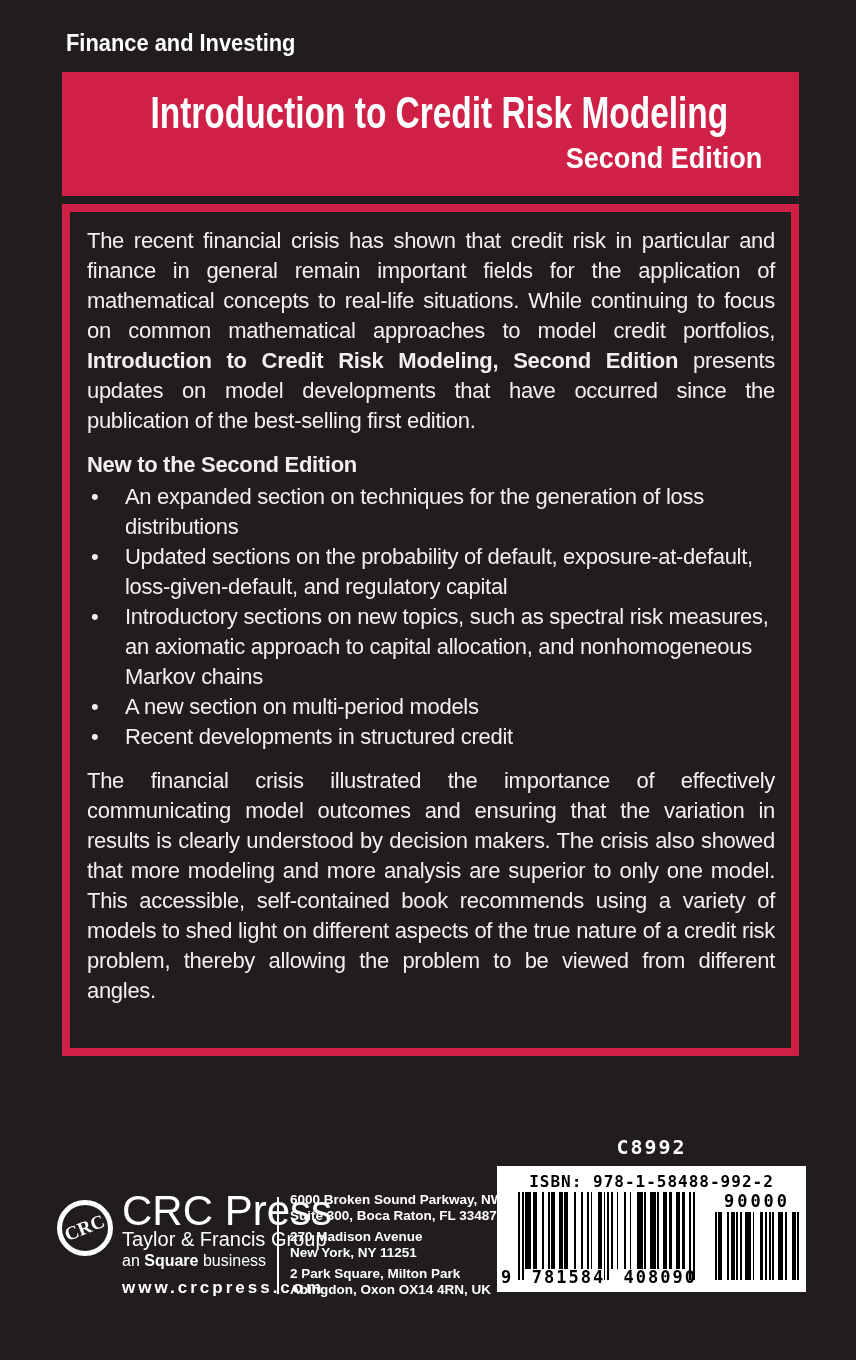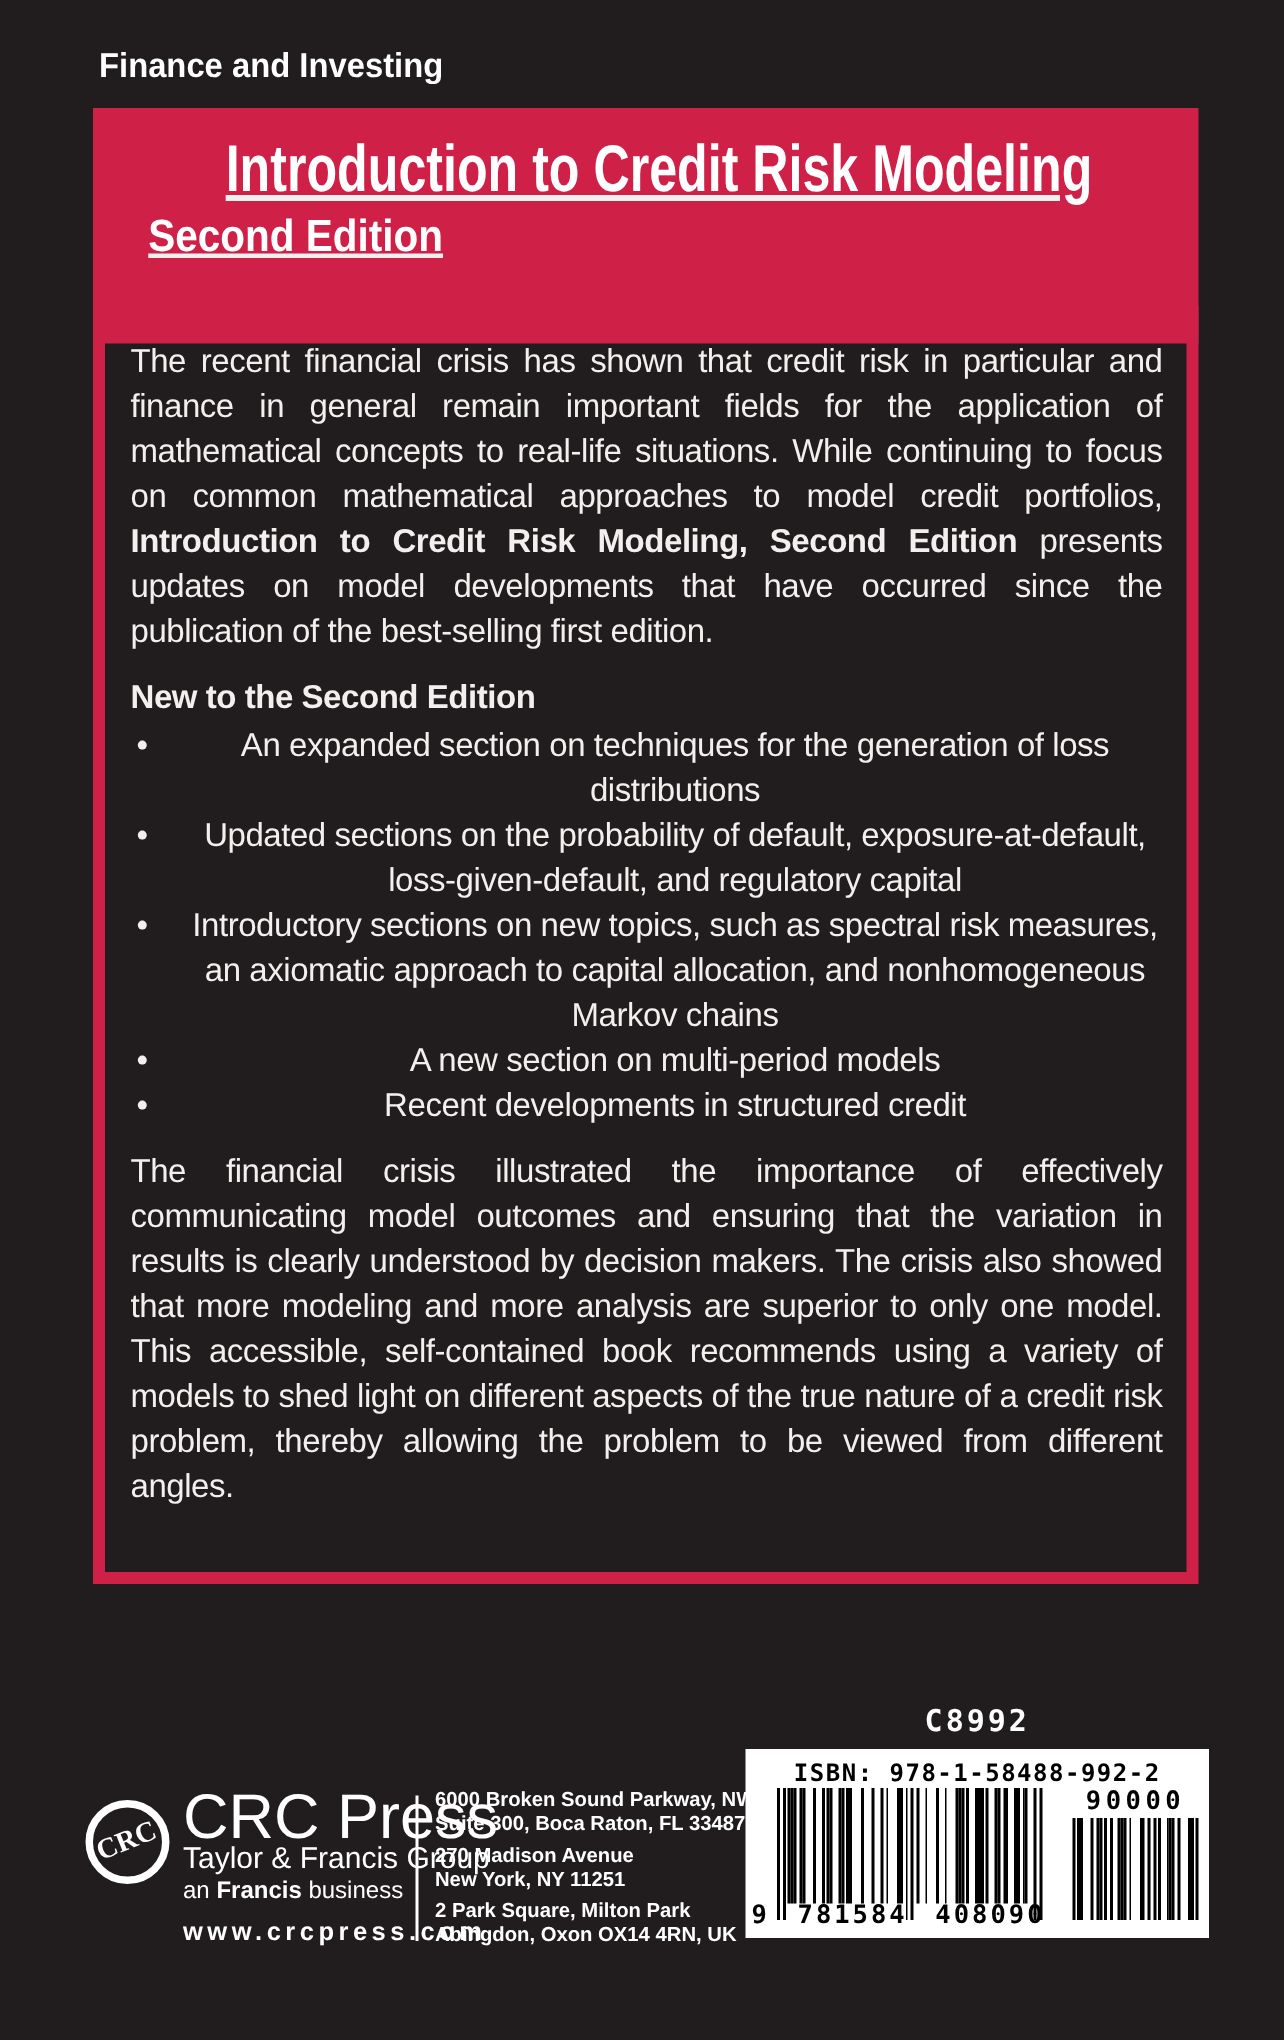--- a/index.html
+++ b/index.html
@@ -14,43 +14,43 @@
     font-family:"Liberation Sans",sans-serif;color:var(--ink);
   }
   
   .category{
     position:absolute;left:66px;top:30px;
     font-size:23px;font-weight:bold;color:#fff;
     transform:scaleX(.95);transform-origin:left center;white-space:nowrap;
   }
   
   .title-box{
-    position:absolute;left:62px;top:72px;width:737px;height:157px;
-    background:var(--red);text-align:left;overflow:hidden;text-decoration:underline;
+    position:absolute;left:62px;top:72px;width:737px;height:124px;
+    background:var(--red);text-align:right;overflow:hidden;
   }
   .book-title{
     margin-top:17px;font-size:44px;font-weight:bold;color:#fff;line-height:48px;
     white-space:nowrap;transform:scaleX(.76);transform-origin:center;
   }
   .edition{
     margin-top:4px;font-size:30px;font-weight:bold;color:#fff;line-height:34px;
     white-space:nowrap;transform:scaleX(.9);transform-origin:center;
   }
   
   .body-box{
     position:absolute;left:62px;top:204px;width:737px;height:852px;
     border:8px solid var(--red);box-sizing:border-box;
     padding:8px 16px 0 17px;overflow:hidden;
     font-size:22px;line-height:30px;letter-spacing:-0.3px;color:var(--ink);
   }
   .body-box p{margin:6px 0 0 0;text-align:justify;}
   .body-box p.closing{margin-top:14px;}
   .list-heading{margin:14px 0 0 0;font-size:22px;font-weight:bold;line-height:30px;}
   ul.features{margin:2px 0 0 0;padding:0;list-style:none;}
-  ul.features li{position:relative;padding-left:38px;text-align:center;}
+  ul.features li{position:relative;padding-left:38px;text-align:left;}
   ul.features li::before{content:"\2022";position:absolute;left:4px;top:0;}
   .inline-bold{font-weight:bold;}
   
   .crc-circle{
     position:absolute;left:57px;top:1200px;width:56px;height:56px;
     border:5px solid #fff;border-radius:50%;box-sizing:border-box;
     display:flex;align-items:center;justify-content:center;
   }
   .crc-monogram{
     font-family:"Liberation Serif",serif;font-weight:bold;font-size:19px;color:#fff;
@@ -119,21 +119,21 @@
     <p class="closing">The financial crisis illustrated the importance of effectively communicating model outcomes and ensuring that the variation in results is clearly understood by decision makers. The crisis also showed that more modeling and more analysis are superior to only one model. This accessible, self-contained book recommends using a variety of models to shed light on different aspects of the true nature of a credit risk problem, thereby allowing the problem to be viewed from different angles.</p>
   </div>
 
   <div class="crc-circle">
     <span class="crc-monogram">CRC</span>
   </div>
 
   <div class="crc-text">
     <div class="crc-name">CRC Press</div>
     <div class="crc-group">Taylor &amp; Francis Group</div>
-    <div class="crc-business"><span>an </span><span class="inline-bold">Francis</span><span> business</span></div>
+    <div class="crc-business"><span>an </span><span class="inline-bold">Square</span><span> business</span></div>
     <div class="crc-web">www.crcpress.com</div>
   </div>
 
   <div class="divider"></div>
 
   <div class="addresses">
     <div class="addr">
       <div>6000 Broken Sound Parkway, NW</div>
       <div>Suite 300, Boca Raton, FL 33487</div>
     </div>

